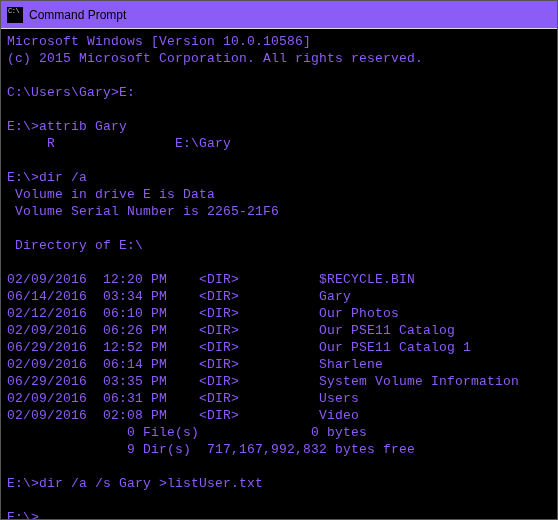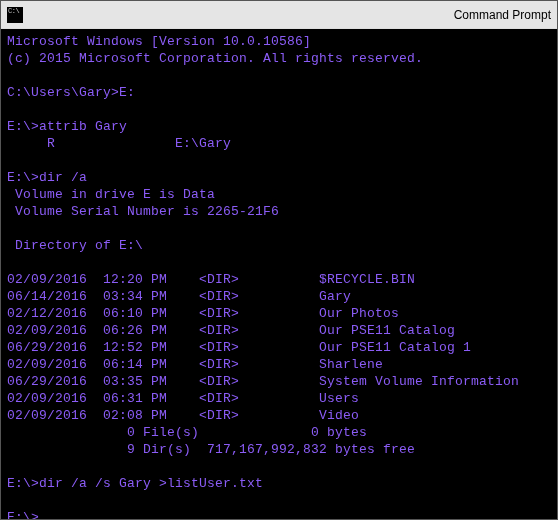--- a/index.html
+++ b/index.html
@@ -8,26 +8,25 @@
     padding: 0;
     font-family: 'Segoe UI', Tahoma, sans-serif;
     background: #fff;
     width: 558px;
     height: 520px;
     overflow: hidden;
     border: 1px solid #555;
   }
   .titlebar {
     height: 28px;
-    background: #e5e5e5;
+    background: #8b5cf6;
     display: flex;
     align-items: center;
     padding: 0 6px;
     border-bottom: 1px solid #ddd;
-    justify-content: space-between;
   }
   .titlebar-icon {
     width: 16px;
     height: 16px;
     background: #000;
     display: flex;
     align-items: center;
     justify-content: center;
     margin-right: 6px;
     position: relative;

